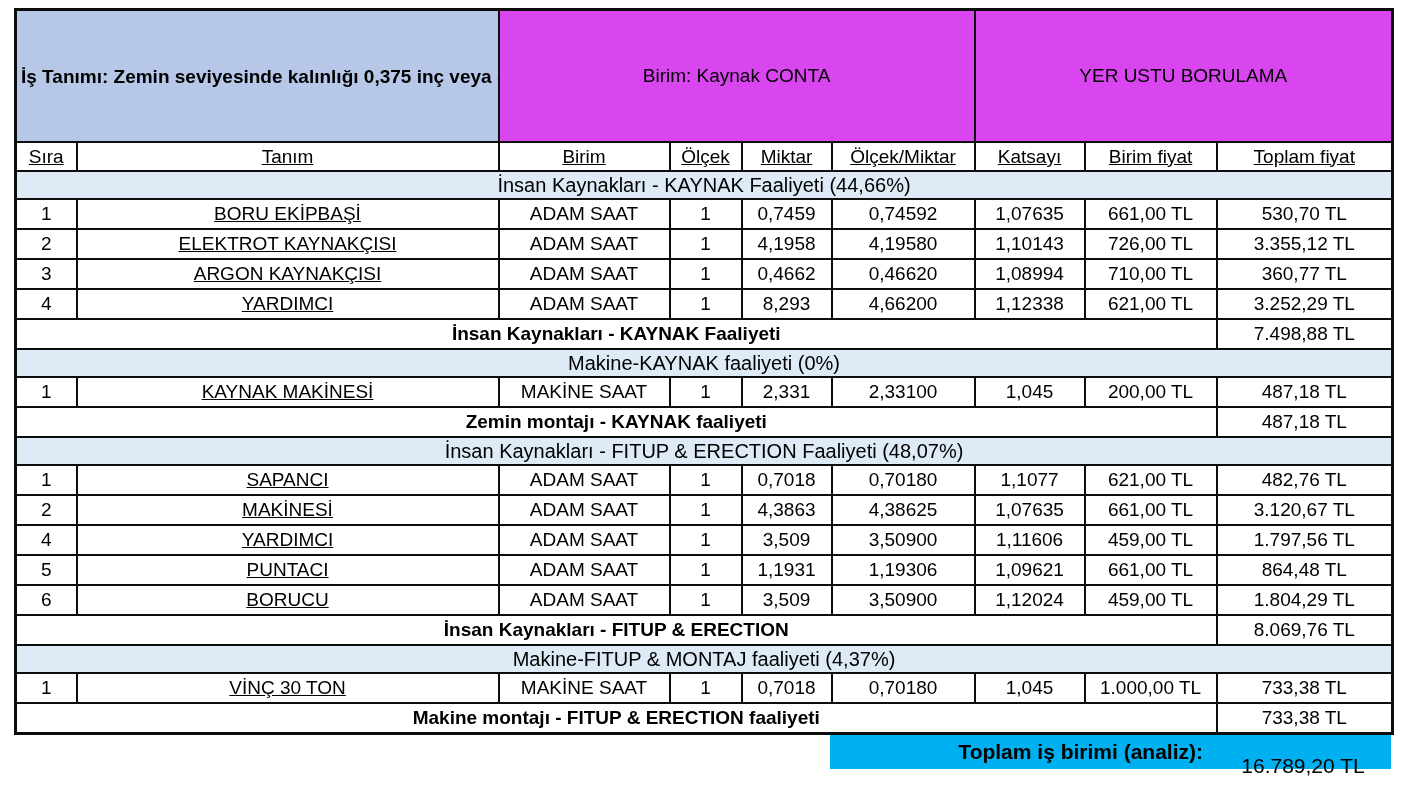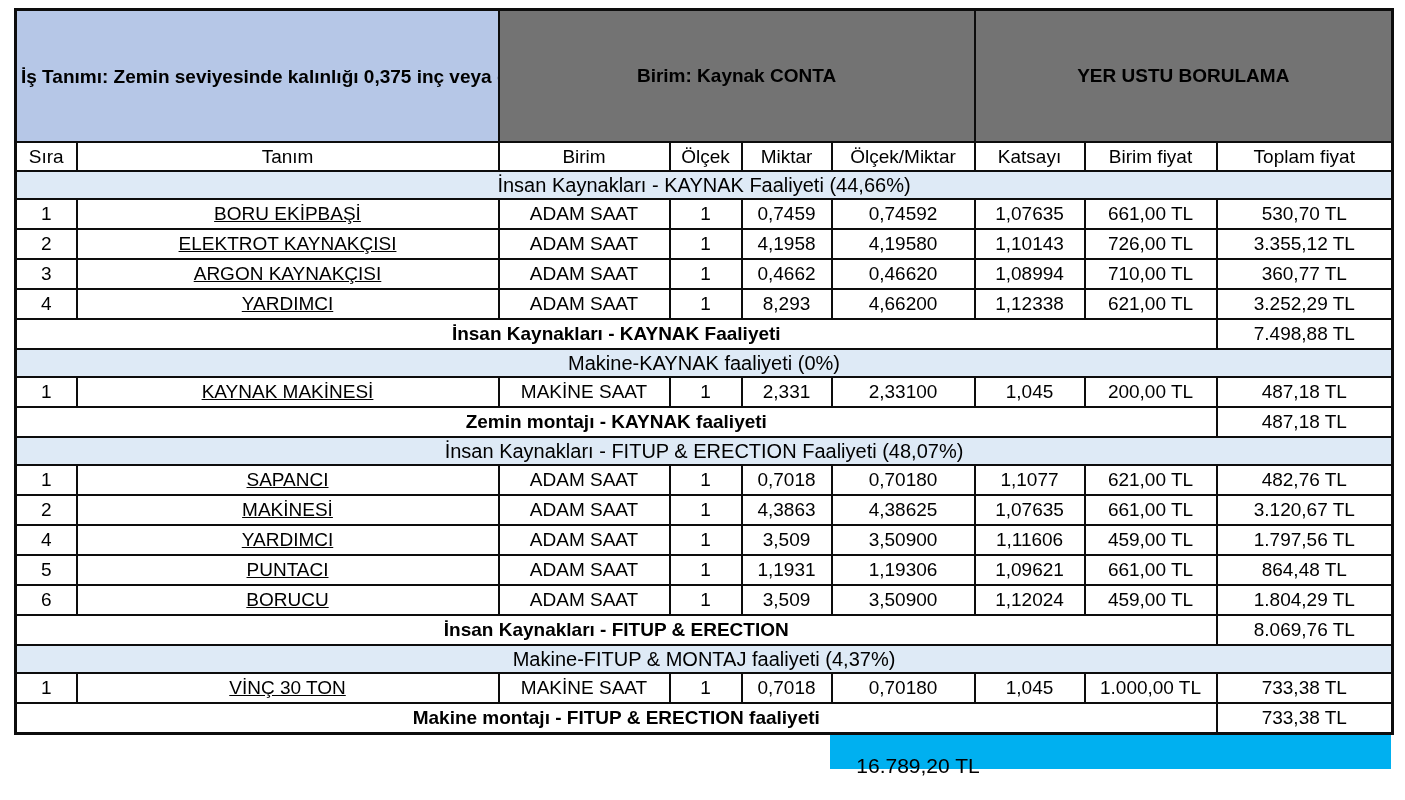--- a/index.html
+++ b/index.html
@@ -21,22 +21,22 @@
   
   col.c-sira{width:61px}col.c-tanim{width:422px}col.c-birim{width:171px}
   col.c-olcek{width:72px}col.c-miktar{width:90px}col.c-om{width:143px}
   col.c-katsayi{width:110px}col.c-bf{width:132px}col.c-tf{width:176px}
 
   .title-cell{
     background:#b6c7e7;text-align:left;vertical-align:top;
     font-weight:bold;font-size:20px;line-height:31px;
     padding:4px 8px;white-space:normal;height:130px;
   }
-  .merge-hdr{background:#737373;font-weight:bold;font-size:21px;}
-  tr.colhdr td{height:27px;background:#fff;}
+  .merge-hdr{background:#d946ef;font-weight:normal;font-size:21px;}
+  tr.colhdr td{height:27px;background:#fff;text-decoration:underline;}
   tr.band td{height:26px;background:#deeaf6;font-weight:normal;font-size:20px;}
   tr.datarow td{height:28px;background:#fff;}
   td.cell-left{text-align:left;padding-left:7px;text-decoration:underline;}
   tr.subtotal td{height:28px;background:#fff;}
   td.st-label{text-align:right;font-weight:bold;font-size:20px;padding-right:9px;border-right-style:hidden;}
   td.st-value{border-left-style:hidden;}
   .totalrow{
     display:flex;align-items:center;
     margin-left:816px;width:561px;height:34px;background:#00b0f0;
   }
@@ -231,15 +231,16 @@
       <td>733,38 TL</td>
     </tr>
     <tr class="subtotal">
       <td colspan="8" class="st-label">Makine montajı - FITUP &amp; ERECTION faaliyeti</td>
       <td class="st-value">733,38 TL</td>
     </tr>
   </tbody>
     </table>
 
   <div class="totalrow">
+    <div class="t-label">Toplam iş birimi (analiz):</div>
     <div class="t-value">16.789,20 TL</div>
   </div>
 </div>
 
 </body></html>

